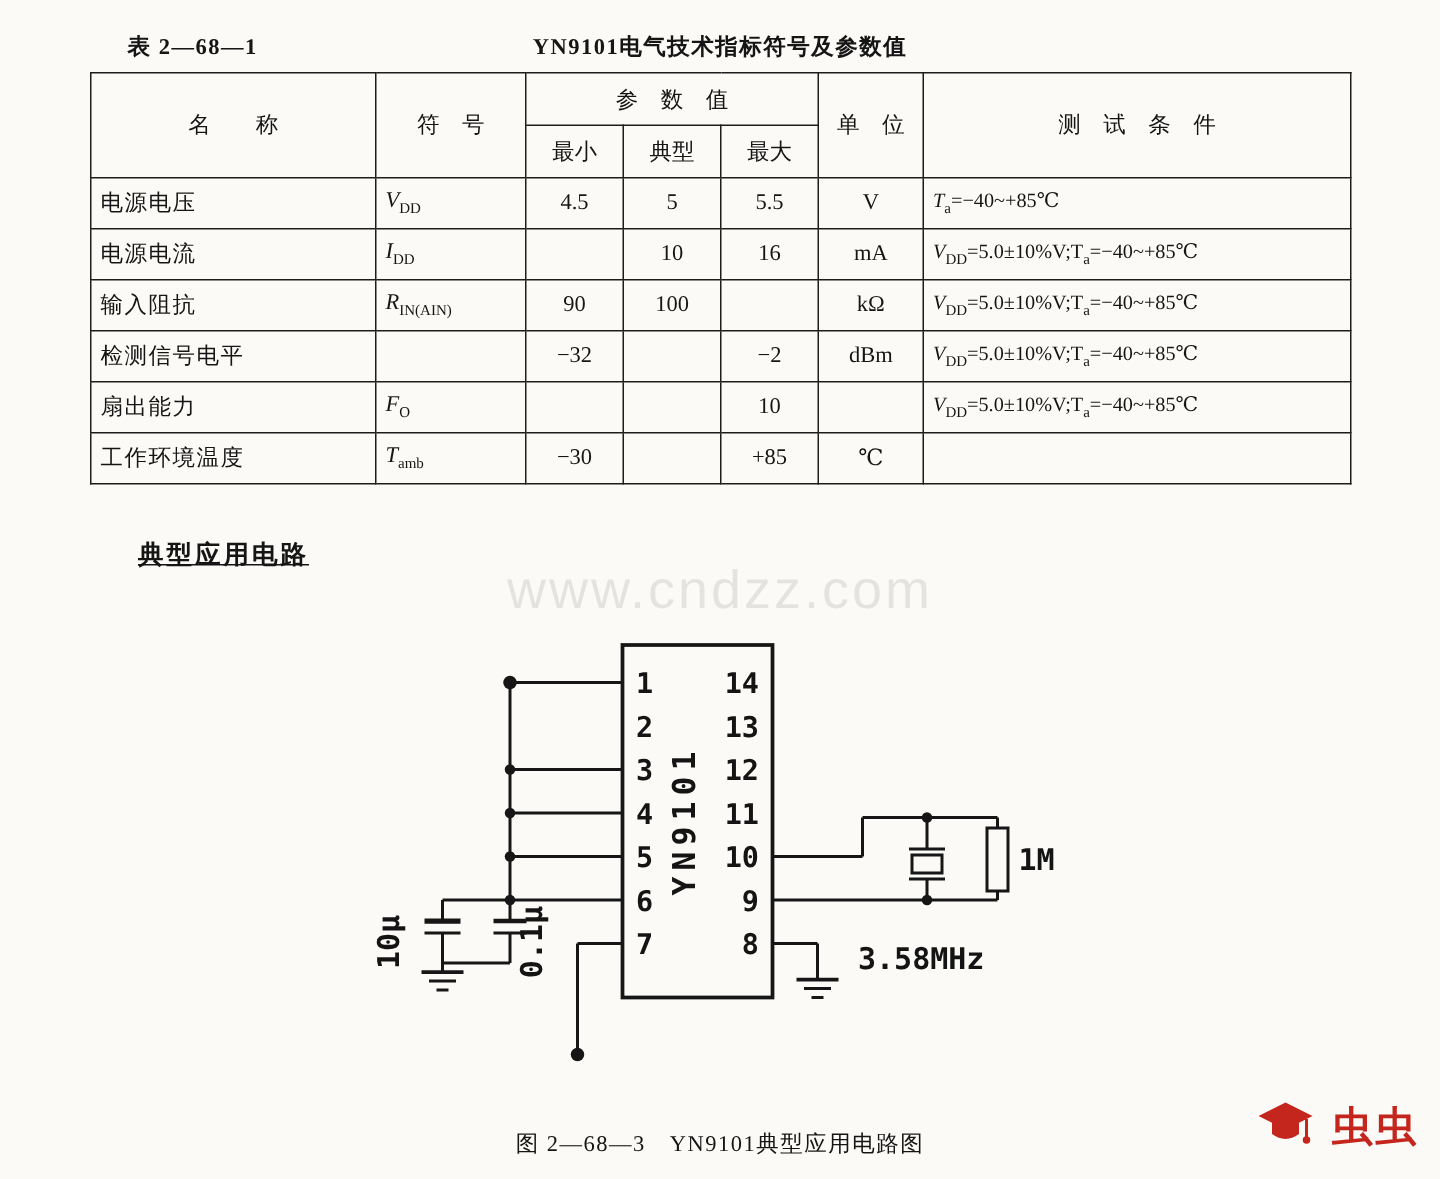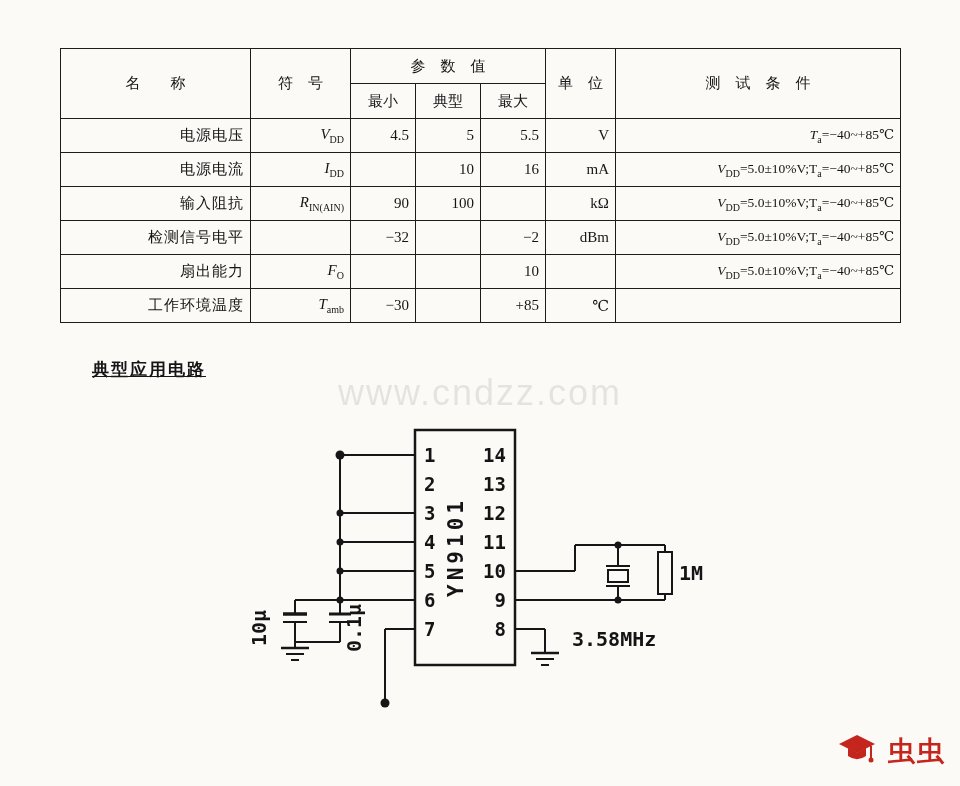--- a/index.html
+++ b/index.html
@@ -11,21 +11,21 @@
   
   .top-row {position:absolute; top:22px; left:60px; right:60px; height:20px;}
   .tbl-label {position:absolute; left:25px; font-weight:bold; font-size:15px; letter-spacing:1px;}
   .tbl-title {position:absolute; left:0; right:0; text-align:center; font-weight:bold; font-size:15px; letter-spacing:1px;}
 
   
   table.spec {
     position:absolute; left:60px; top:48px; width:840px;
     border-collapse:collapse; table-layout:fixed; font-size:15px;
   }
-  .spec th, .spec td {border:1.6px solid #1c1c1c; padding:0 6px; font-weight:normal;text-align:right;}
+  .spec th, .spec td {border:1.6px solid #1c1c1c; padding:0 6px; font-weight:normal;}
   .spec thead th {height:34px; text-align:center; font-size:15px;}
   .spec tbody td {height:33px;}
   .c-name {text-align:left; padding-left:12px; letter-spacing:1px;}
   .c-sym  {text-align:left; padding-left:14px;}
   .c-num, .c-unit {text-align:center;}
   .c-cond {text-align:left; padding-left:9px; font-size:13.5px;}
   .sym-main {font-style:italic; font-size:15px;}
   sub {font-size:10px;}
   .c-cond .v {font-style:italic;}
 
@@ -49,20 +49,24 @@
   .brand {color:#c4261d; font-weight:bold; font-size:27px; letter-spacing:2px;}
   .sitecol {display:flex; flex-direction:column; line-height:1.25;}
   .site-name {font-size:13px; font-weight:bold; color:#222;}
   .site-url {font-size:12px; color:#c4261d; font-weight:bold;}
 </style>
 </head>
 <body>
 
 <div class="page">
 
+  <div class="top-row">
+    <span class="tbl-label">表 2—68—1</span>
+    <span class="tbl-title">YN9101电气技术指标符号及参数值</span>
+  </div>
 
   <table class="spec">
     <colgroup>
       <col style="width:190px">
         <col style="width:100px">
         <col style="width:65px">
       <col style="width:65px">
         <col style="width:65px">
         <col style="width:70px">
         <col style="width:285px">
@@ -226,20 +230,21 @@
       <text x="506" y="216" text-anchor="end">8</text>
     </g>
 
     <text class="ic-label" x="463" y="127" transform="rotate(-90 463 127)" text-anchor="middle">YN9101</text>
     <text class="comp-label" x="266" y="208" transform="rotate(-90 266 208)" text-anchor="middle">10μ</text>
     <text class="comp-label" x="361" y="208" transform="rotate(-90 361 208)" text-anchor="middle">0.1μ</text>
     <text class="comp-label" x="572" y="226">3.58MHz</text>
     <text class="comp-label" x="679" y="160">1M</text>
   </svg>
 
+  <div class="caption">图 2—68—3　YN9101典型应用电路图</div>
 
   <div class="sitemark">
     <svg width="38" height="36" viewBox="0 0 38 36">
       <polygon points="19,2 37,11 19,20 1,11" fill="#c4261d"></polygon>
       <path d="M10 15 v8 q9 6.5 18 0 v-8 l-9 4.5 z" fill="#c4261d"></path>
       <line x1="33" y1="13" x2="33" y2="25" stroke="#c4261d" stroke-width="2"></line>
       <circle cx="33" cy="27" r="2.5" fill="#c4261d"></circle>
     </svg>
     <span class="brand">虫虫</span>
   </div>

